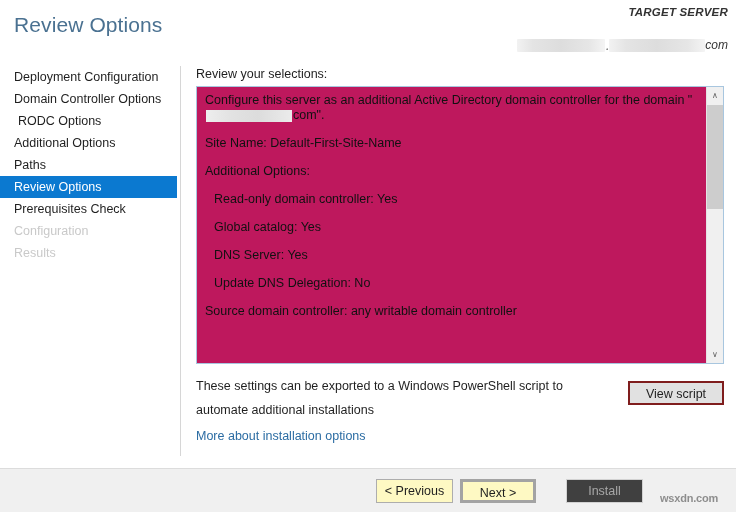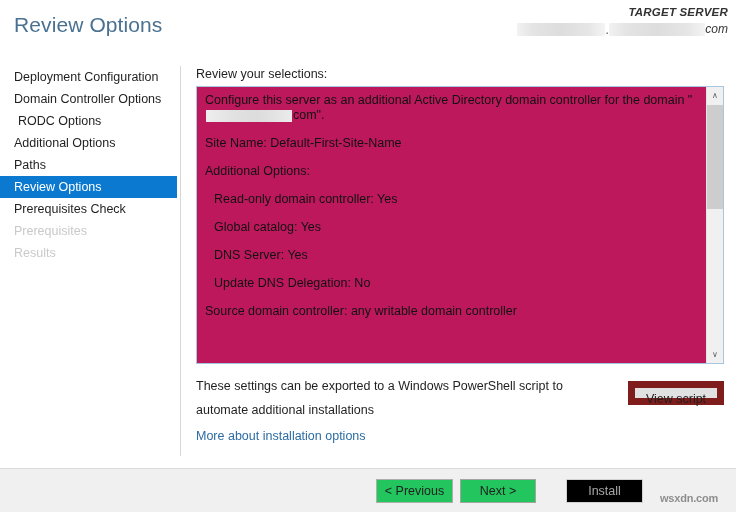--- a/index.html
+++ b/index.html
@@ -45,21 +45,21 @@
   #target-server-label {
     font-size: 11.5px;
     font-weight: bold;
     color: #333333;
     letter-spacing: 0.2px;
     white-space: nowrap;
     display: block;
   }
   #target-server-value {
     display: block;
-    margin-top: 4px;
+    margin-top: 20px;
     height: 14px;
     white-space: nowrap;
     font-size: 12px;
     color: #333333;
     text-align: right;
   }
   .redact {
     display: inline-block;
     vertical-align: middle;
     background: linear-gradient(90deg, #f2f2f2 0%, #e4e4e4 18%, #dddddd 50%, #e6e6e6 82%, #f4f4f4 100%);
@@ -207,21 +207,21 @@
     position: absolute;
     right: 0;
     top: 7px;
     width: 96px;
     height: 24px;
     line-height: 22px;
     text-align: center;
     font-size: 12.5px;
     color: #1f1f1f;
     background: #e1e1e1;
-    border: 7px solid #7f1d1d;
+    border: 2px solid #7f1d1d;
     box-sizing: border-box;
     cursor: default;
   }
   #more-link {
     display: inline-block;
     margin-top: 19px;
     font-size: 12.5px;
     color: #2b6ca3;
     text-decoration: none;
     cursor: pointer;
@@ -239,32 +239,32 @@
     box-sizing: border-box;
   }
   .footer-btn {
     position: absolute;
     top: 10px;
     height: 24px;
     line-height: 22px;
     text-align: center;
     font-size: 12.5px;
     color: #1f1f1f;
-    background: #22c55e;
+    background: #fef9c3;
     border: 1px solid #adadad;
     box-sizing: border-box;
     cursor: default;
     white-space: nowrap;
   }
   #btn-previous { left: 376px; width: 77px; }
-  #btn-next { left: 460px; width: 76px; border: 1px solid #a3a3a3; }
+  #btn-next { left: 460px; width: 76px; border: 3px solid #a3a3a3; }
   #btn-install {
     left: 566px; width: 77px;
     color: #a7a7a7;
-    background: #000000;
+    background: #404040;
     border: 1px solid #d2d2d2;
   }
   #btn-cancel { left: 650px; width: 77px; }
 
   #watermark {
     position: absolute;
     left: 660px;
     top: 492px;
     font-size: 11px;
     font-weight: bold;
@@ -290,21 +290,21 @@
 </div>
 
 <div id="sidebar">
   <div class="nav-item">Deployment Configuration</div>
   <div class="nav-item">Domain Controller Options</div>
   <div class="nav-item indent">RODC Options</div>
   <div class="nav-item">Additional Options</div>
   <div class="nav-item">Paths</div>
   <div class="nav-item selected">Review Options</div>
   <div class="nav-item">Prerequisites Check</div>
-  <div class="nav-item disabled">Prerequisites</div>
+  <div class="nav-item disabled">Configuration</div>
   <div class="nav-item disabled">Results</div>
 </div>
 
 <div id="content">
 
   <div id="review-label">Review your selections:</div>
 
   <div id="selections-panel">
 
     <div id="selections-body">

